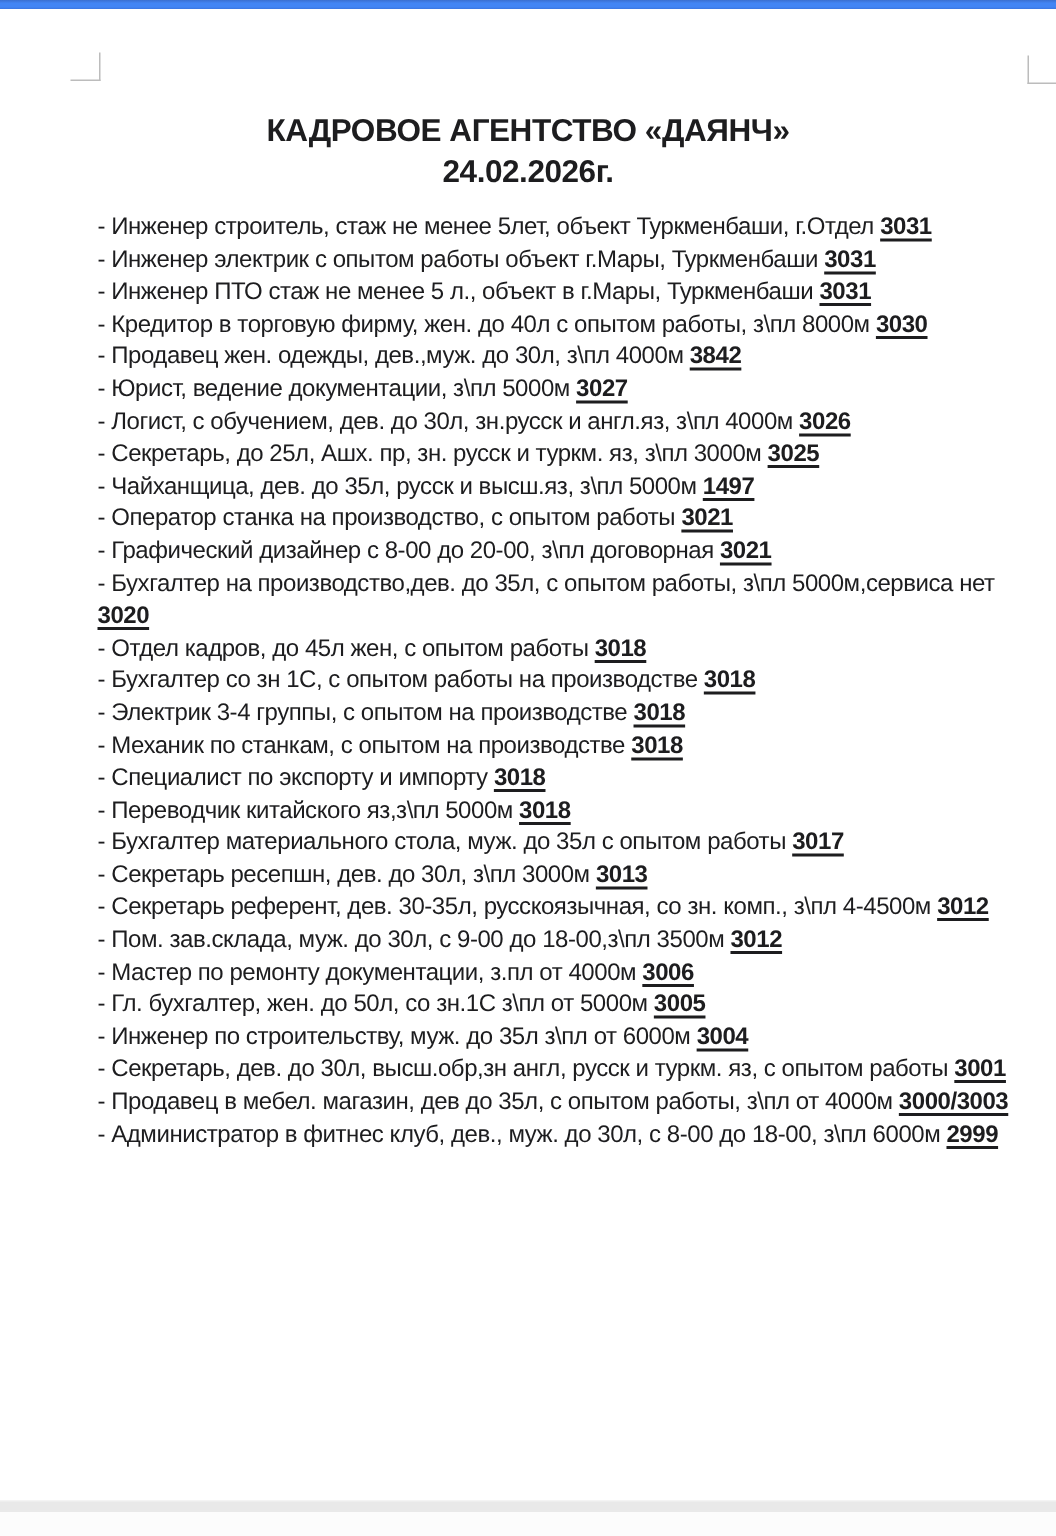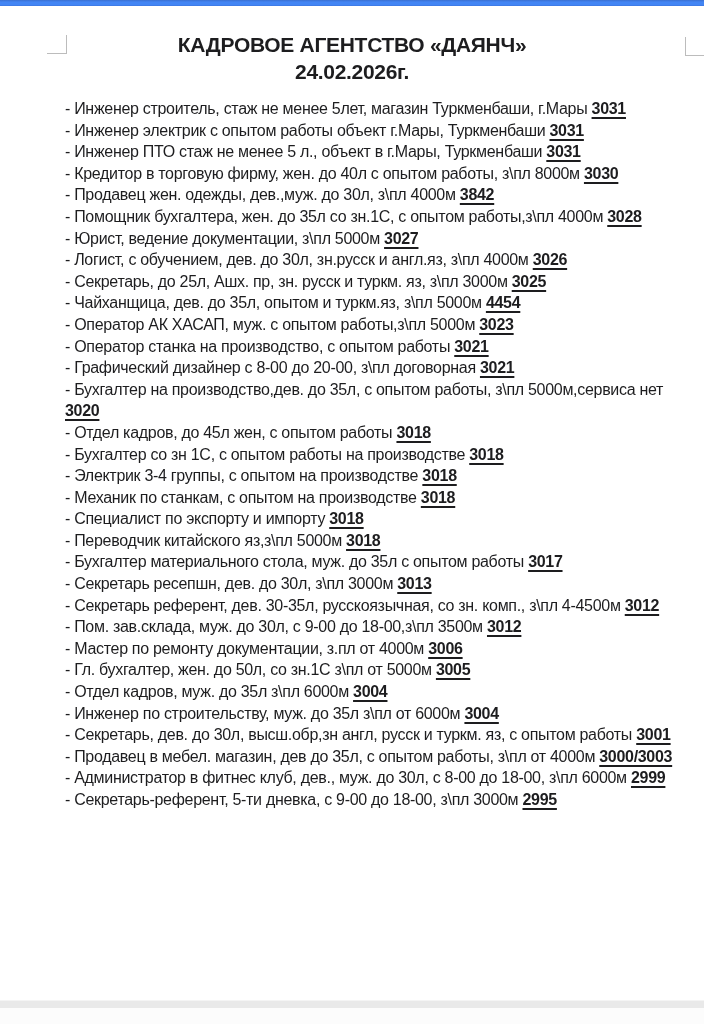--- a/index.html
+++ b/index.html
@@ -38,21 +38,21 @@
     border-right: 1px solid #bcbcbc;
     border-bottom: 1px solid #bcbcbc;
   }
   .mark.tr {
     left: 685px; top: 31px;
     width: 19px; height: 18px;
     border-left: 1px solid #bcbcbc;
     border-bottom: 1px solid #bcbcbc;
   }
   .doc-header {
-    padding-top: 25px;
+    padding-top: 68px;
     text-align: center;
     color: #1d1d1f;
   }
   .doc-title, .doc-date {
     font-size: 21px;
     font-weight: 700;
     line-height: 27px;
     letter-spacing: -0.3px;
   }
   .job-list {
@@ -102,42 +102,40 @@
 
     <div class="mark tl"></div>
     <div class="mark tr"></div>
 
     <div class="doc-header">
       <div class="doc-title">КАДРОВОЕ АГЕНТСТВО «ДАЯНЧ»</div>
       <div class="doc-date">24.02.2026г.</div>
     </div>
 
     <div class="job-list" id="job-list">
-  <p class="job"><span class="job-text">- Инженер строитель, стаж не менее 5лет, магазин Туркменбаши, г.Мары</span> <span class="job-code">3031</span></p>
+  <p class="job"><span class="job-text">- Инженер строитель, стаж не менее 5лет, объект Туркменбаши, г.Отдел</span> <span class="job-code">3031</span></p>
 
 
   <p class="job"><span class="job-text">- Инженер электрик с опытом работы объект г.Мары, Туркменбаши</span> <span class="job-code">3031</span></p>
 
   <p class="job"><span class="job-text">- Инженер ПТО стаж не менее 5 л., объект в г.Мары, Туркменбаши</span> <span class="job-code">3031</span></p>
 
   <p class="job"><span class="job-text">- Кредитор в торговую фирму, жен. до 40л с опытом работы, з\пл 8000м</span> <span class="job-code">3030</span></p>
 
   <p class="job"><span class="job-text">- Продавец жен. одежды, дев.,муж. до 30л, з\пл 4000м</span> <span class="job-code">3842</span></p>
 
-  <p class="job"><span class="job-text">- Помощник бухгалтера, жен. до 35л со зн.1С, с опытом работы,з\пл 4000м</span> <span class="job-code">3028</span></p>
 
   <p class="job"><span class="job-text">- Юрист, ведение документации, з\пл 5000м</span> <span class="job-code">3027</span></p>
 
   <p class="job"><span class="job-text">- Логист, с обучением, дев. до 30л, зн.русск и англ.яз, з\пл 4000м</span> <span class="job-code">3026</span></p>
 
   <p class="job"><span class="job-text">- Секретарь, до 25л, Ашх. пр, зн. русск и туркм. яз, з\пл 3000м</span> <span class="job-code">3025</span></p>
 
-  <p class="job"><span class="job-text">- Чайханщица, дев. до 35л, опытом и туркм.яз, з\пл 5000м</span> <span class="job-code">4454</span></p>
+  <p class="job"><span class="job-text">- Чайханщица, дев. до 35л, русск и высш.яз, з\пл 5000м</span> <span class="job-code">1497</span></p>
 
-  <p class="job"><span class="job-text">- Оператор АК ХАСАП, муж. с опытом работы,з\пл 5000м</span> <span class="job-code">3023</span></p>
 
   <p class="job"><span class="job-text">- Оператор станка на производство, с опытом работы</span> <span class="job-code">3021</span></p>
 
   <p class="job"><span class="job-text">- Графический дизайнер с 8-00 до 20-00, з\пл договорная</span> <span class="job-code">3021</span></p>
 
   <p class="job"><span class="job-text">- Бухгалтер на производство,дев. до 35л, с опытом работы, з\пл 5000м,сервиса нет</span> <span class="job-code">3020</span></p>
 
   <p class="job"><span class="job-text">- Отдел кадров, до 45л жен, с опытом работы</span> <span class="job-code">3018</span></p>
 
   <p class="job"><span class="job-text">- Бухгалтер со зн 1С, с опытом работы на производстве</span> <span class="job-code">3018</span></p>
@@ -155,31 +153,29 @@
   <p class="job"><span class="job-text">- Секретарь ресепшн, дев. до 30л, з\пл 3000м</span> <span class="job-code">3013</span></p>
 
   <p class="job"><span class="job-text">- Секретарь референт, дев. 30-35л, русскоязычная, со зн. комп., з\пл 4-4500м</span> <span class="job-code">3012</span></p>
 
   <p class="job"><span class="job-text">- Пом. зав.склада, муж. до 30л, с 9-00 до 18-00,з\пл 3500м</span> <span class="job-code">3012</span></p>
 
   <p class="job"><span class="job-text">- Мастер по ремонту документации, з.пл от 4000м</span> <span class="job-code">3006</span></p>
 
   <p class="job"><span class="job-text">- Гл. бухгалтер, жен. до 50л, со зн.1С з\пл от 5000м</span> <span class="job-code">3005</span></p>
 
-  <p class="job"><span class="job-text">- Отдел кадров, муж. до 35л з\пл 6000м</span> <span class="job-code">3004</span></p>
 
   <p class="job"><span class="job-text">- Инженер по строительству, муж. до 35л з\пл от 6000м</span> <span class="job-code">3004</span></p>
 
   <p class="job"><span class="job-text">- Секретарь, дев. до 30л, высш.обр,зн англ, русск и туркм. яз, с опытом работы</span> <span class="job-code">3001</span></p>
 
   <p class="job"><span class="job-text">- Продавец в мебел. магазин, дев до 35л, с опытом работы, з\пл от 4000м</span> <span class="job-code">3000/3003</span></p>
 
   <p class="job"><span class="job-text">- Администратор в фитнес клуб, дев., муж. до 30л, с 8-00 до 18-00, з\пл 6000м</span> <span class="job-code">2999</span></p>
 
-  <p class="job"><span class="job-text">- Секретарь-референт, 5-ти дневка, с 9-00 до 18-00, з\пл 3000м</span> <span class="job-code">2995</span></p>
 </div>
 
   </div>
 
   <div class="page-gap"></div>
   <div class="next-page"></div>
 
 </div>
 
 </body></html>

